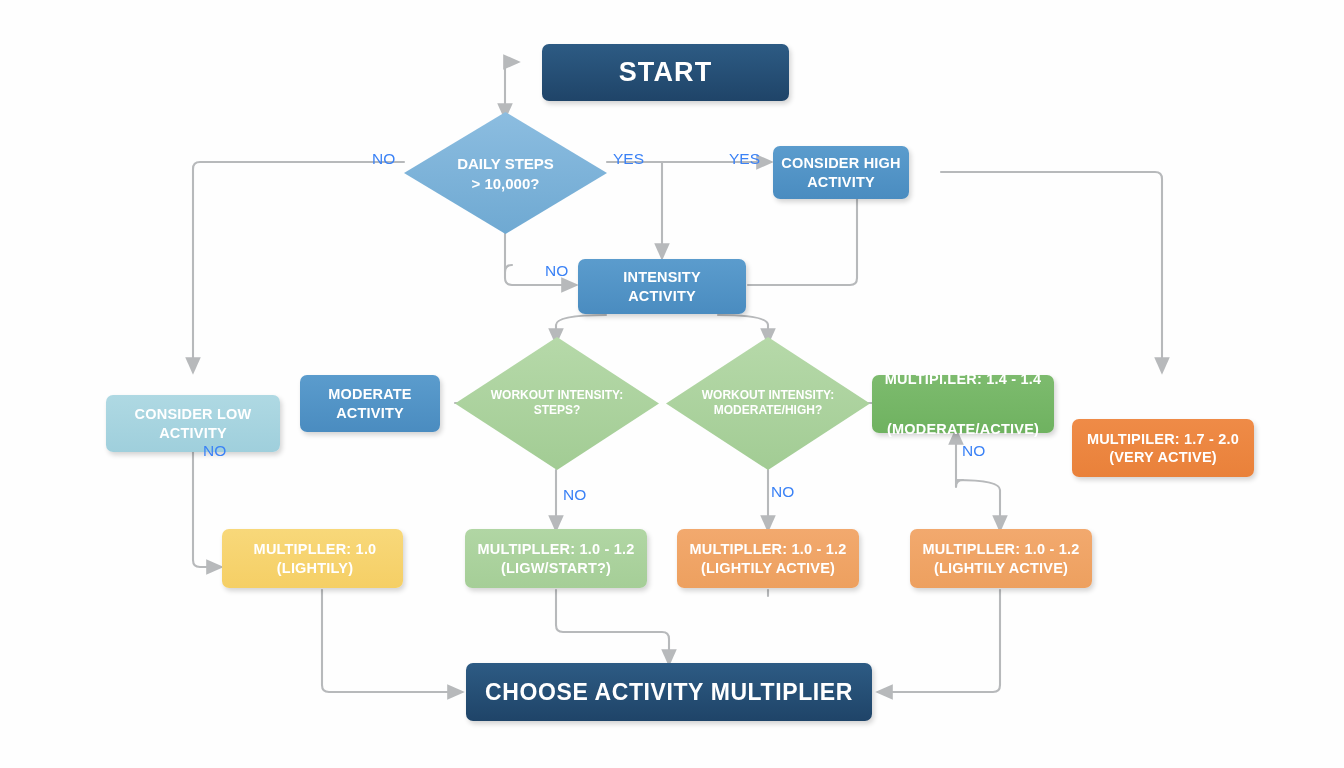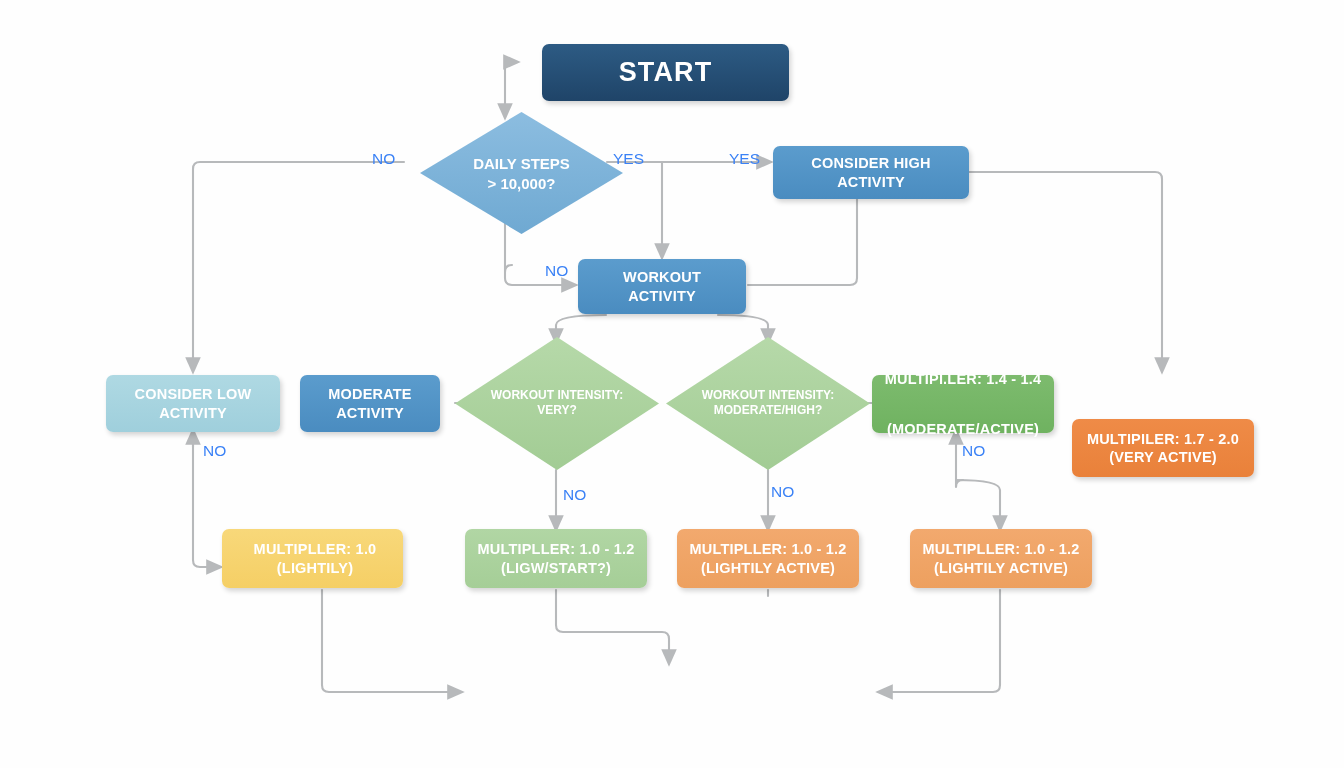--- a/index.html
+++ b/index.html
@@ -177,47 +177,47 @@
       <path d="M 768,590 L 768,596"></path>
 
       <path d="M 1000,590 L 1000,685 Q 1000,692 993,692 L 884,692" marker-end="url(#ah)"></path>
     </g>
   </svg>
 
   <div class="node box node-start" style="left:542px; top:33px; width:247px; height:57px;margin-top:11px;">
     <span>START</span>
   </div>
 
-  <div class="diamond diamond-blue" style="left:420px; top:112px; width:203px; height:122px;">
+  <div class="diamond diamond-blue" style="left:404px; top:112px; width:203px; height:122px;">
     <svg class="shape" viewBox="0 0 203 122" preserveAspectRatio="none">
       <defs>
         <linearGradient id="gblue" x1="0" y1="0" x2="0" y2="1">
           <stop offset="0%" stop-color="#8cbde0"></stop>
           <stop offset="100%" stop-color="#6fa9d2"></stop>
         </linearGradient>
       </defs>
       <polygon points="101.5,0 203,61 101.5,122 0,61" fill="url(#gblue)"></polygon>
     </svg>
     <div class="dlabel">
       <div>DAILY STEPS</div>
       <div>&gt; 10,000?</div>
     </div>
   </div>
 
-  <div class="node box node-blue" style="left:773px; top:146px; width:196px; height:53px; flex-direction:column;">
+  <div class="node box node-blue" style="left:773px; top:146px; width:136px; height:53px; flex-direction:column;">
     <div>CONSIDER HIGH</div>
     <div>ACTIVITY</div>
   </div>
 
   <div class="node box node-blue" style="left:578px; top:259px; width:168px; height:55px; flex-direction:column;">
-    <div>WORKOUT</div>
+    <div>INTENSITY</div>
     <div>ACTIVITY</div>
   </div>
 
-  <div class="node box node-lightblue" style="left:106px; top:375px; width:174px; height:57px; flex-direction:column;">
+  <div class="node box node-lightblue" style="left:106px; top:395px; width:174px; height:57px; flex-direction:column;">
     <div>CONSIDER LOW</div>
     <div>ACTIVITY</div>
   </div>
 
   <div class="node box node-blue" style="left:300px; top:375px; width:140px; height:57px; flex-direction:column;">
     <div>MODERATE</div>
     <div>ACTIVITY</div>
   </div>
 
   <div class="diamond" style="left:455px; top:337px; width:204px; height:133px;">
@@ -225,21 +225,21 @@
       <defs>
         <linearGradient id="ggreen1" x1="0" y1="0" x2="0" y2="1">
           <stop offset="0%" stop-color="#b6d9a9"></stop>
           <stop offset="100%" stop-color="#a2cc94"></stop>
         </linearGradient>
       </defs>
       <polygon points="102,0 204,66.5 102,133 0,66.5" fill="url(#ggreen1)"></polygon>
     </svg>
     <div class="dlabel">
       <div>WORKOUT INTENSITY:</div>
-      <div>VERY?</div>
+      <div>STEPS?</div>
     </div>
   </div>
 
   <div class="diamond" style="left:666px; top:337px; width:204px; height:133px;">
     <svg class="shape" viewBox="0 0 204 133" preserveAspectRatio="none">
       <defs>
         <linearGradient id="ggreen2" x1="0" y1="0" x2="0" y2="1">
           <stop offset="0%" stop-color="#b6d9a9"></stop>
           <stop offset="100%" stop-color="#a2cc94"></stop>
         </linearGradient>
@@ -275,20 +275,23 @@
   <div class="node box node-orange" style="left:677px; top:529px; width:182px; height:59px; flex-direction:column;">
     <div>MULTIPLLER: 1.0 - 1.2</div>
     <div>(LIGHTILY ACTIVE)</div>
   </div>
 
   <div class="node box node-orange" style="left:910px; top:529px; width:182px; height:59px; flex-direction:column;">
     <div>MULTIPLLER: 1.0 - 1.2</div>
     <div>(LIGHTILY ACTIVE)</div>
   </div>
 
+  <div class="node box node-end" style="left:466px; top:663px; width:406px; height:58px;">
+    <span>CHOOSE ACTIVITY MULTIPLIER</span>
+  </div>
 
   <div class="elabel" style="left:372px; top:150px;">NO</div>
   <div class="elabel" style="left:613px; top:150px;">YES</div>
   <div class="elabel" style="left:729px; top:150px;">YES</div>
   <div class="elabel" style="left:545px; top:262px;">NO</div>
   <div class="elabel" style="left:203px; top:442px;">NO</div>
   <div class="elabel" style="left:563px; top:486px;">NO</div>
   <div class="elabel" style="left:771px; top:483px;">NO</div>
   <div class="elabel" style="left:962px; top:442px;">NO</div>
 

